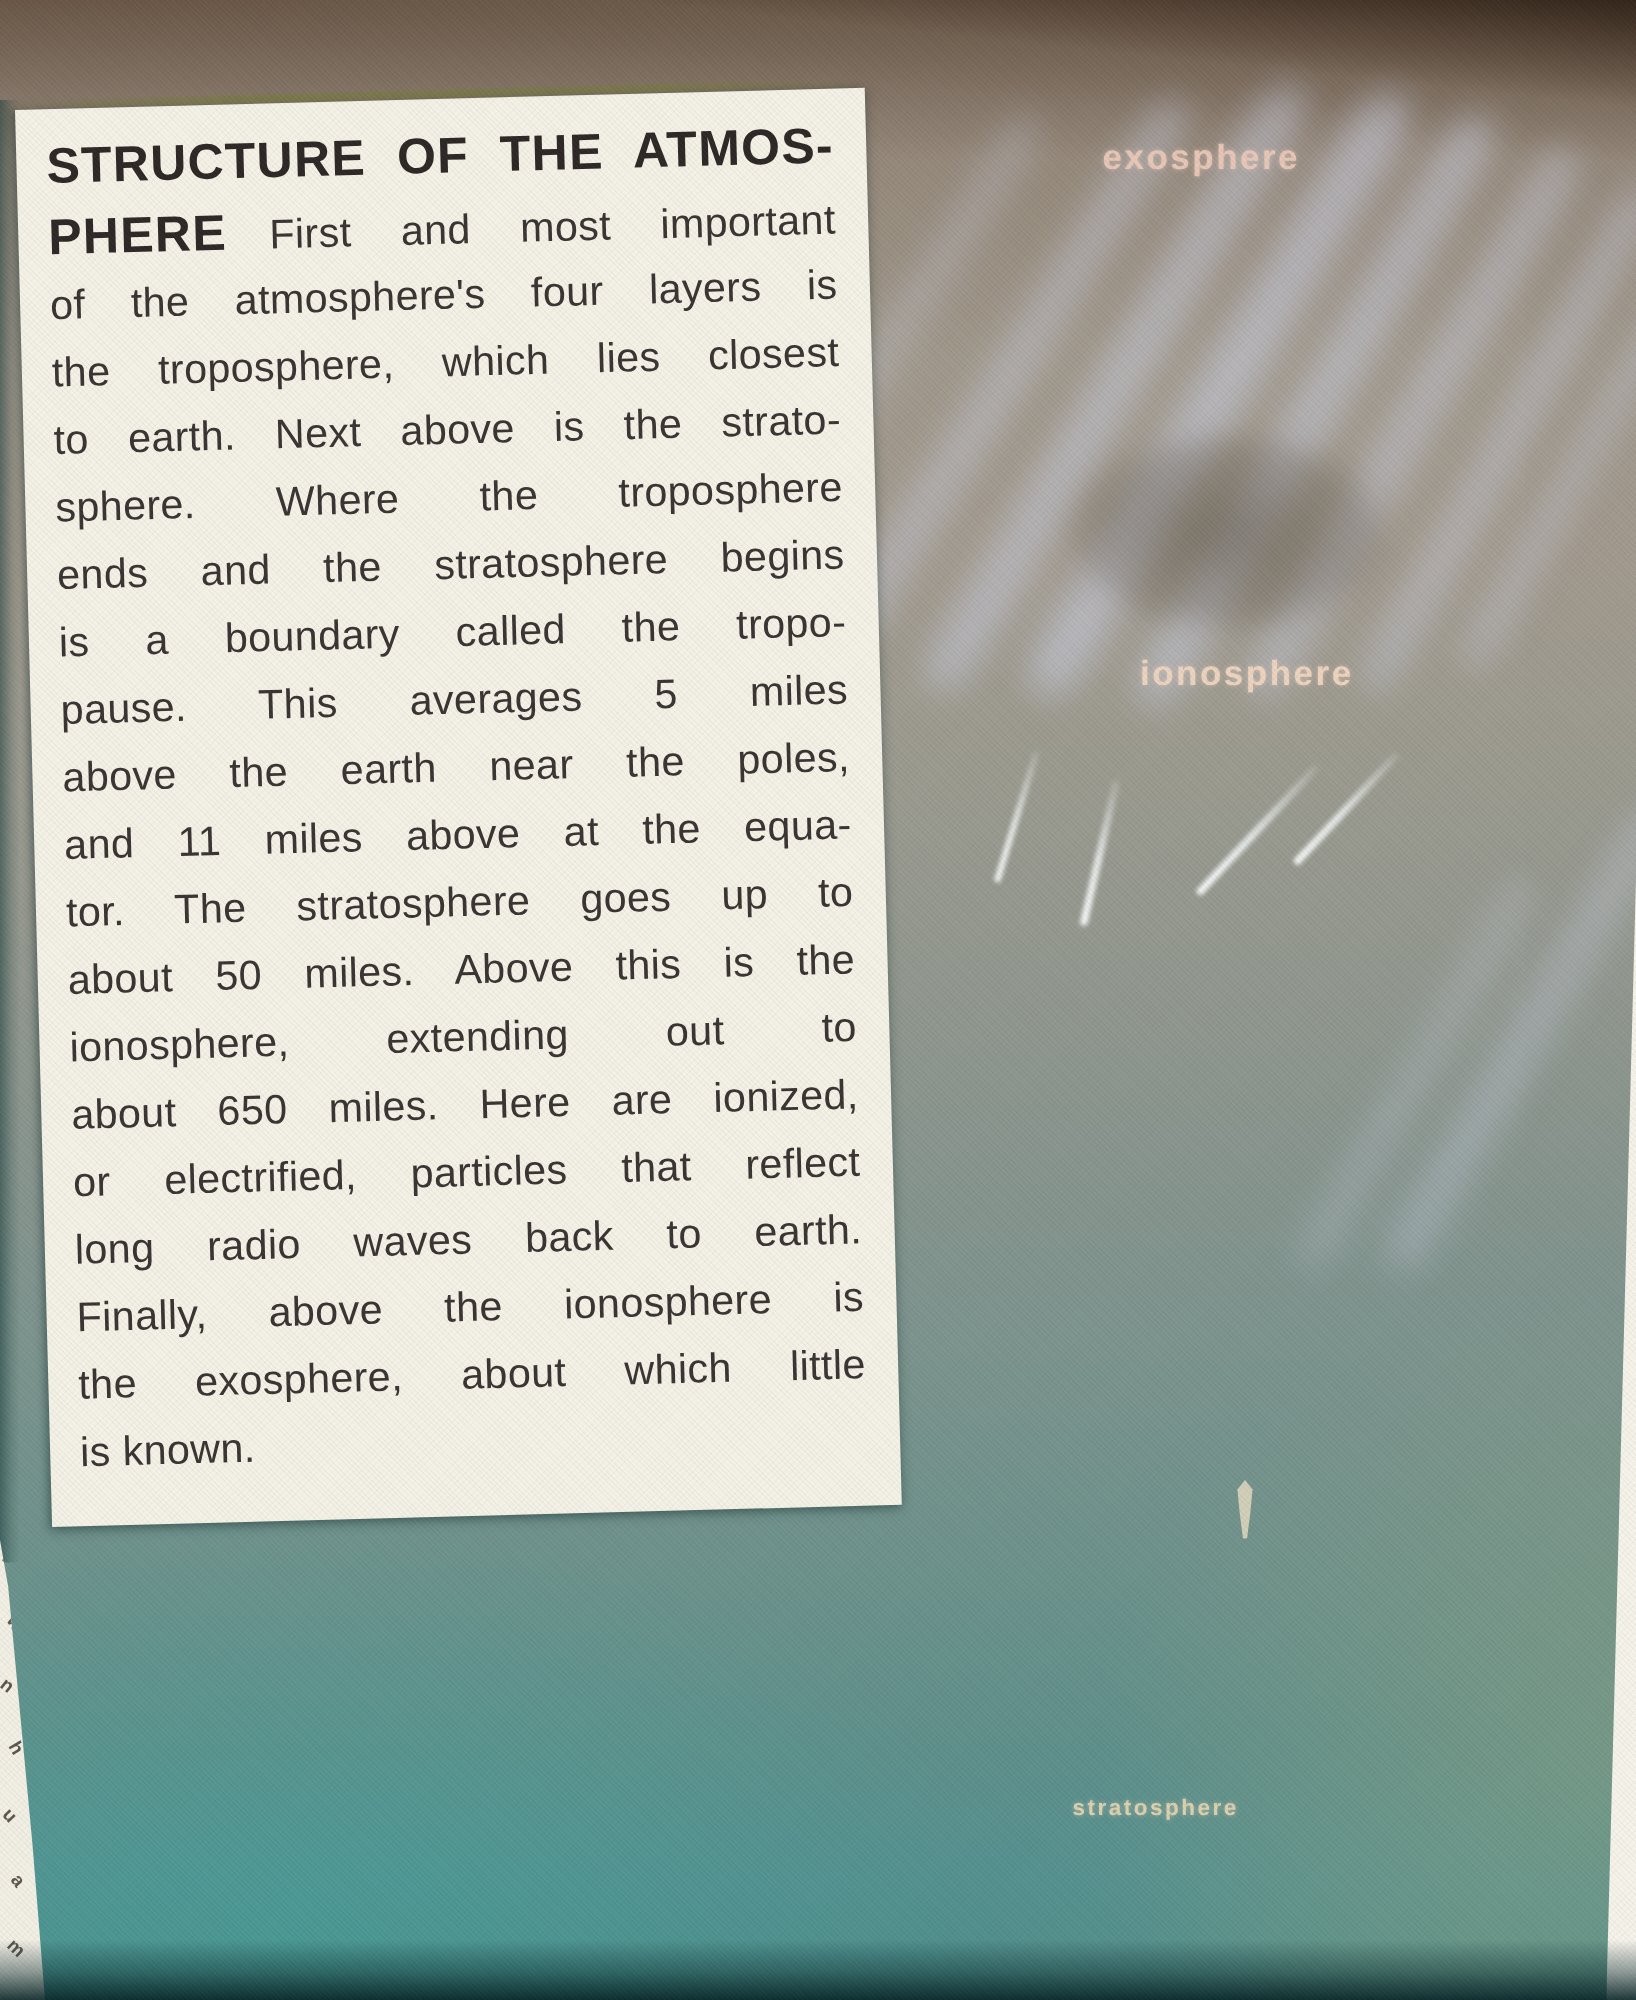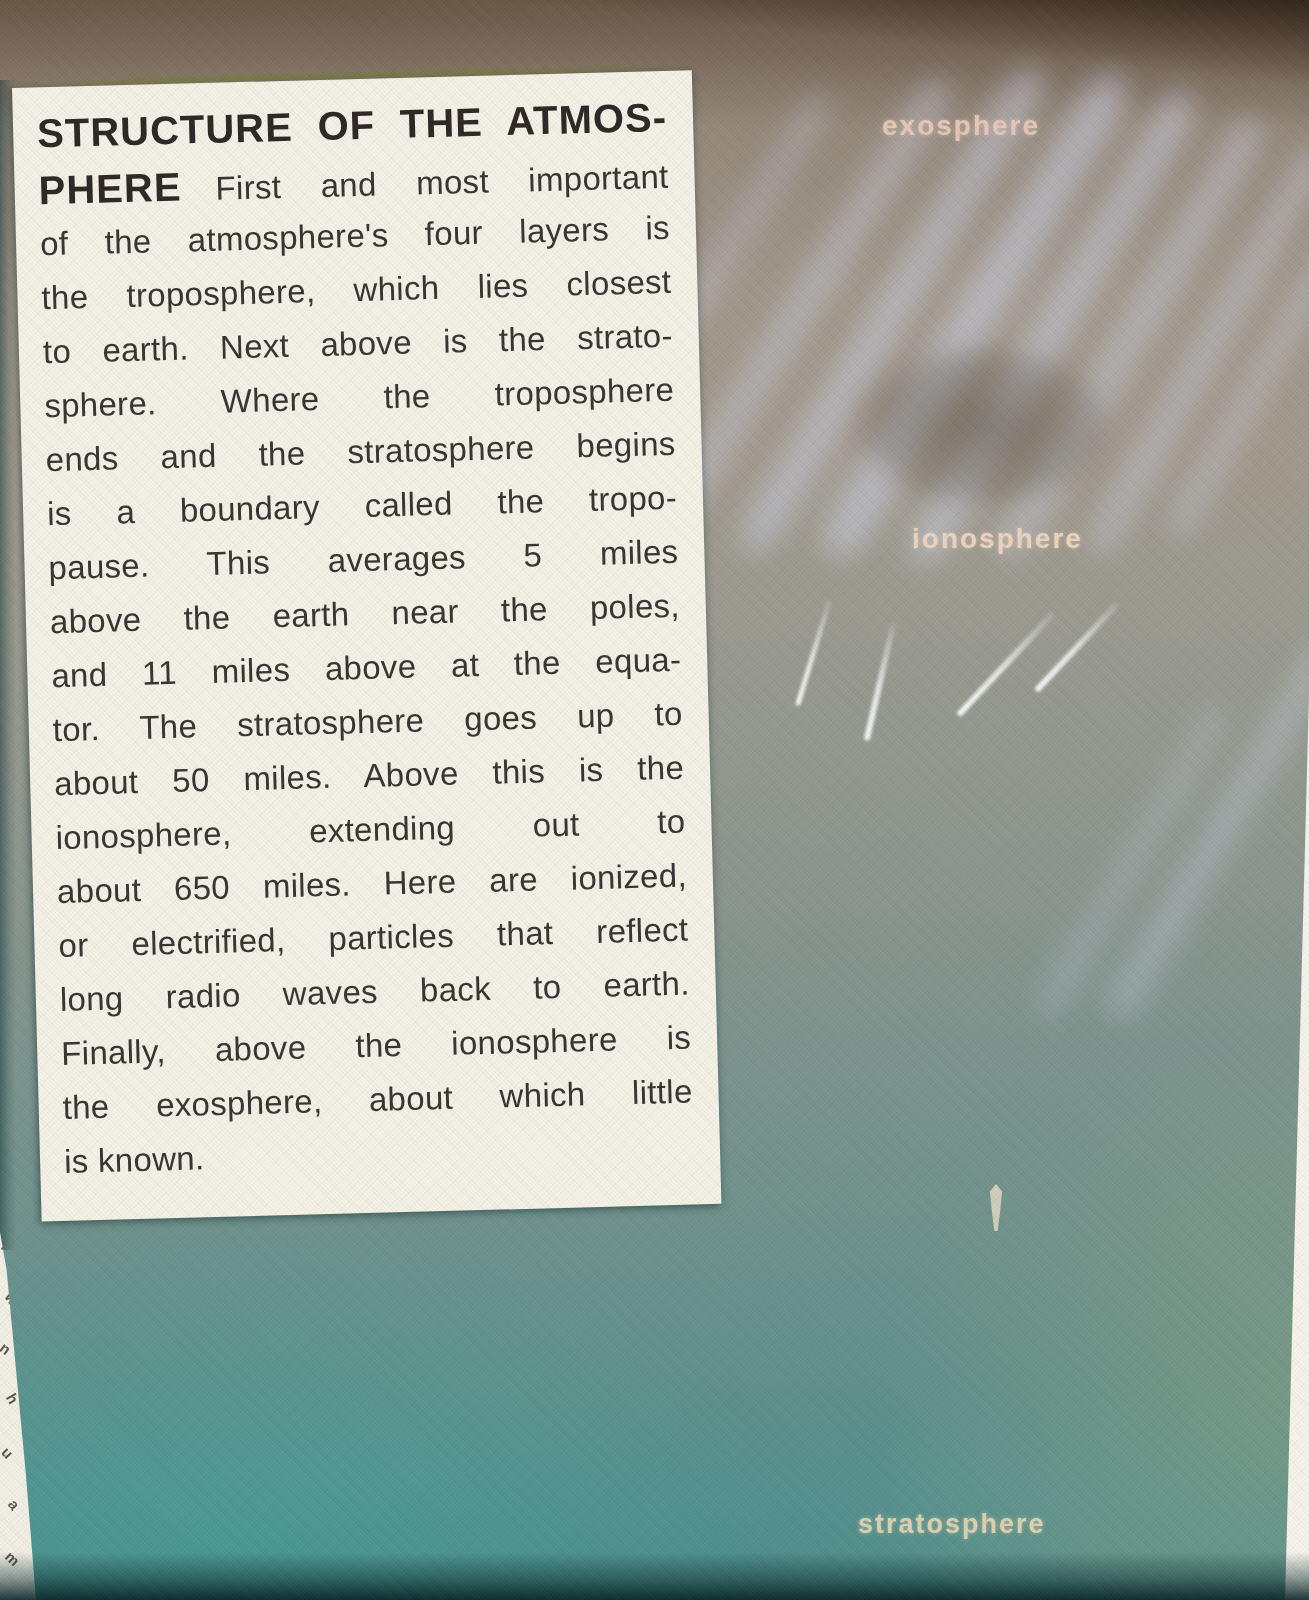--- a/index.html
+++ b/index.html
@@ -29,21 +29,21 @@
         filter:blur(10px);}
   
   .streak{position:absolute;border-radius:3px;filter:blur(1.6px);
           background:linear-gradient(180deg, rgba(240,244,244,0.12), rgba(240,244,244,0.85) 55%, rgba(250,252,252,0.95));}
 
   
   .layer-label{position:absolute;font-weight:bold;letter-spacing:2px;
                text-shadow:0 0 4px rgba(238,210,190,0.55);}
   .lbl-exo{left:882px;top:110px;font-size:28px;color:#e7c6b6;}
   .lbl-iono{left:912px;top:523px;font-size:28px;color:#ecd3be;}
-  .lbl-strato{left:858px;top:1509px;font-size:27px;color:#dcd1ae;}
+  .lbl-strato{left:858px;top:1436px;font-size:18px;color:#dcd1ae;}
 
   
   .balloon{position:absolute;left:988px;top:1184px;width:16px;height:47px;background:#d9d4bd;
            clip-path:polygon(50% 0%,88% 16%,76% 58%,60% 100%,40% 100%,24% 58%,12% 16%);
            filter:blur(0.6px);opacity:0.92;}
 
   
   .textbox{position:absolute;left:12px;top:88px;width:680px;min-height:1134px;
            background:#f3f0e6;transform:rotate(-1.5deg);transform-origin:top left;
            box-shadow:0 3px 9px rgba(25,48,48,0.42), -3px 1px 5px rgba(25,48,48,0.22);

